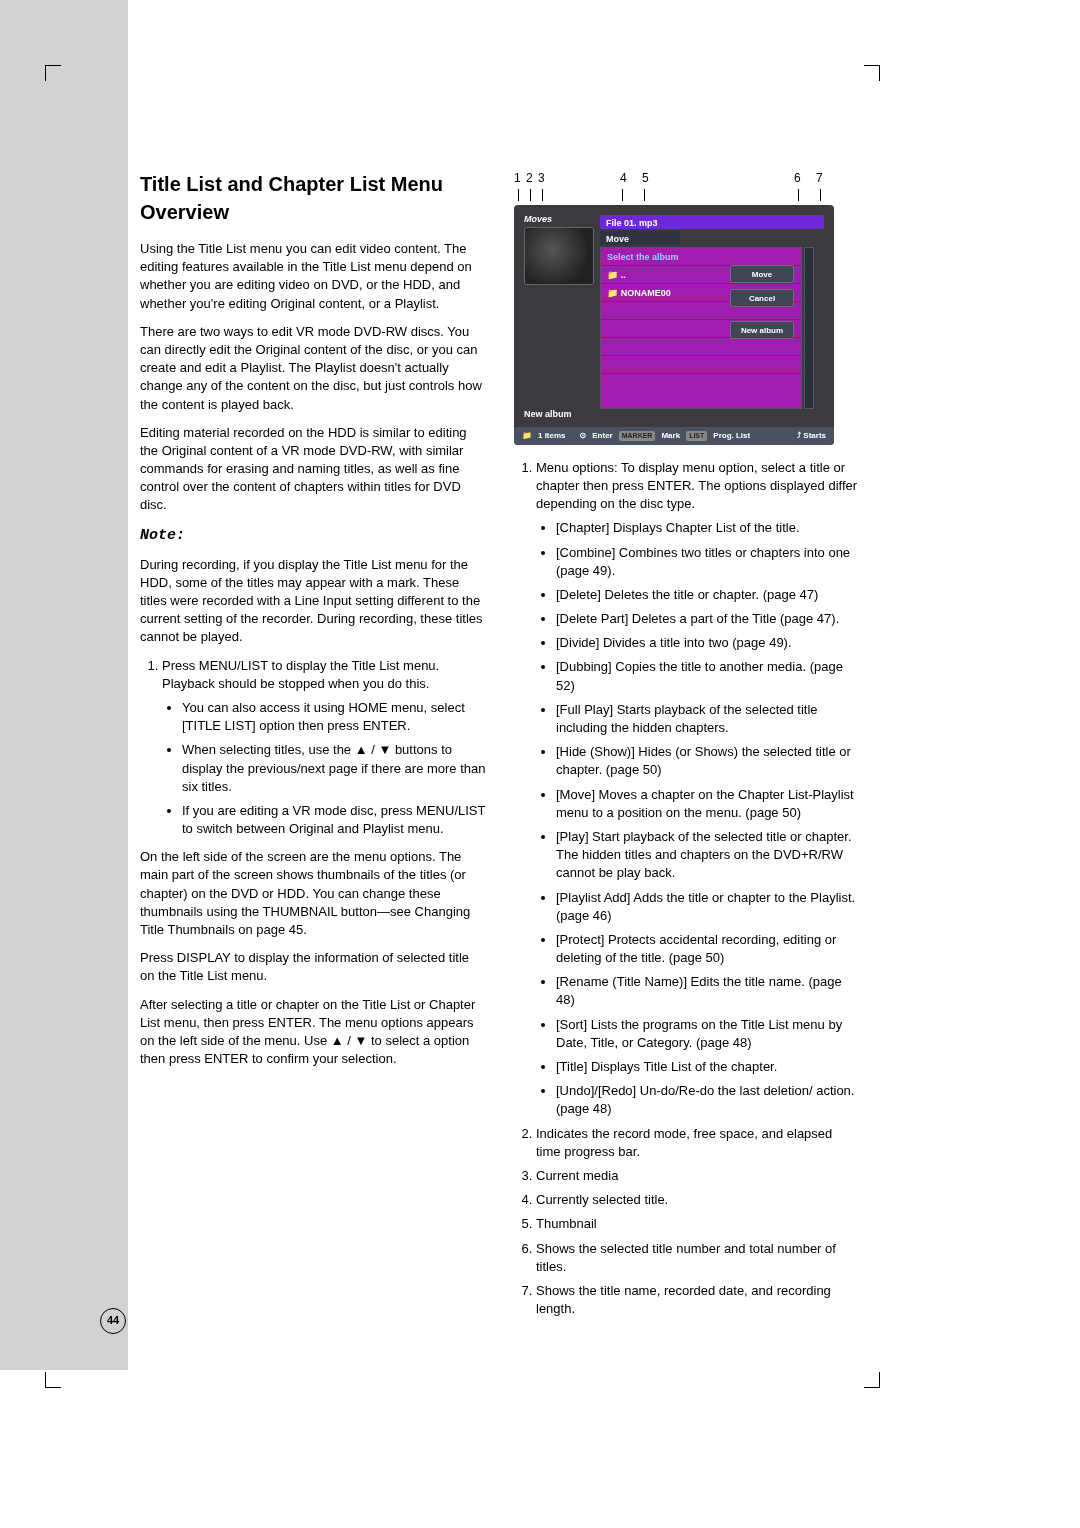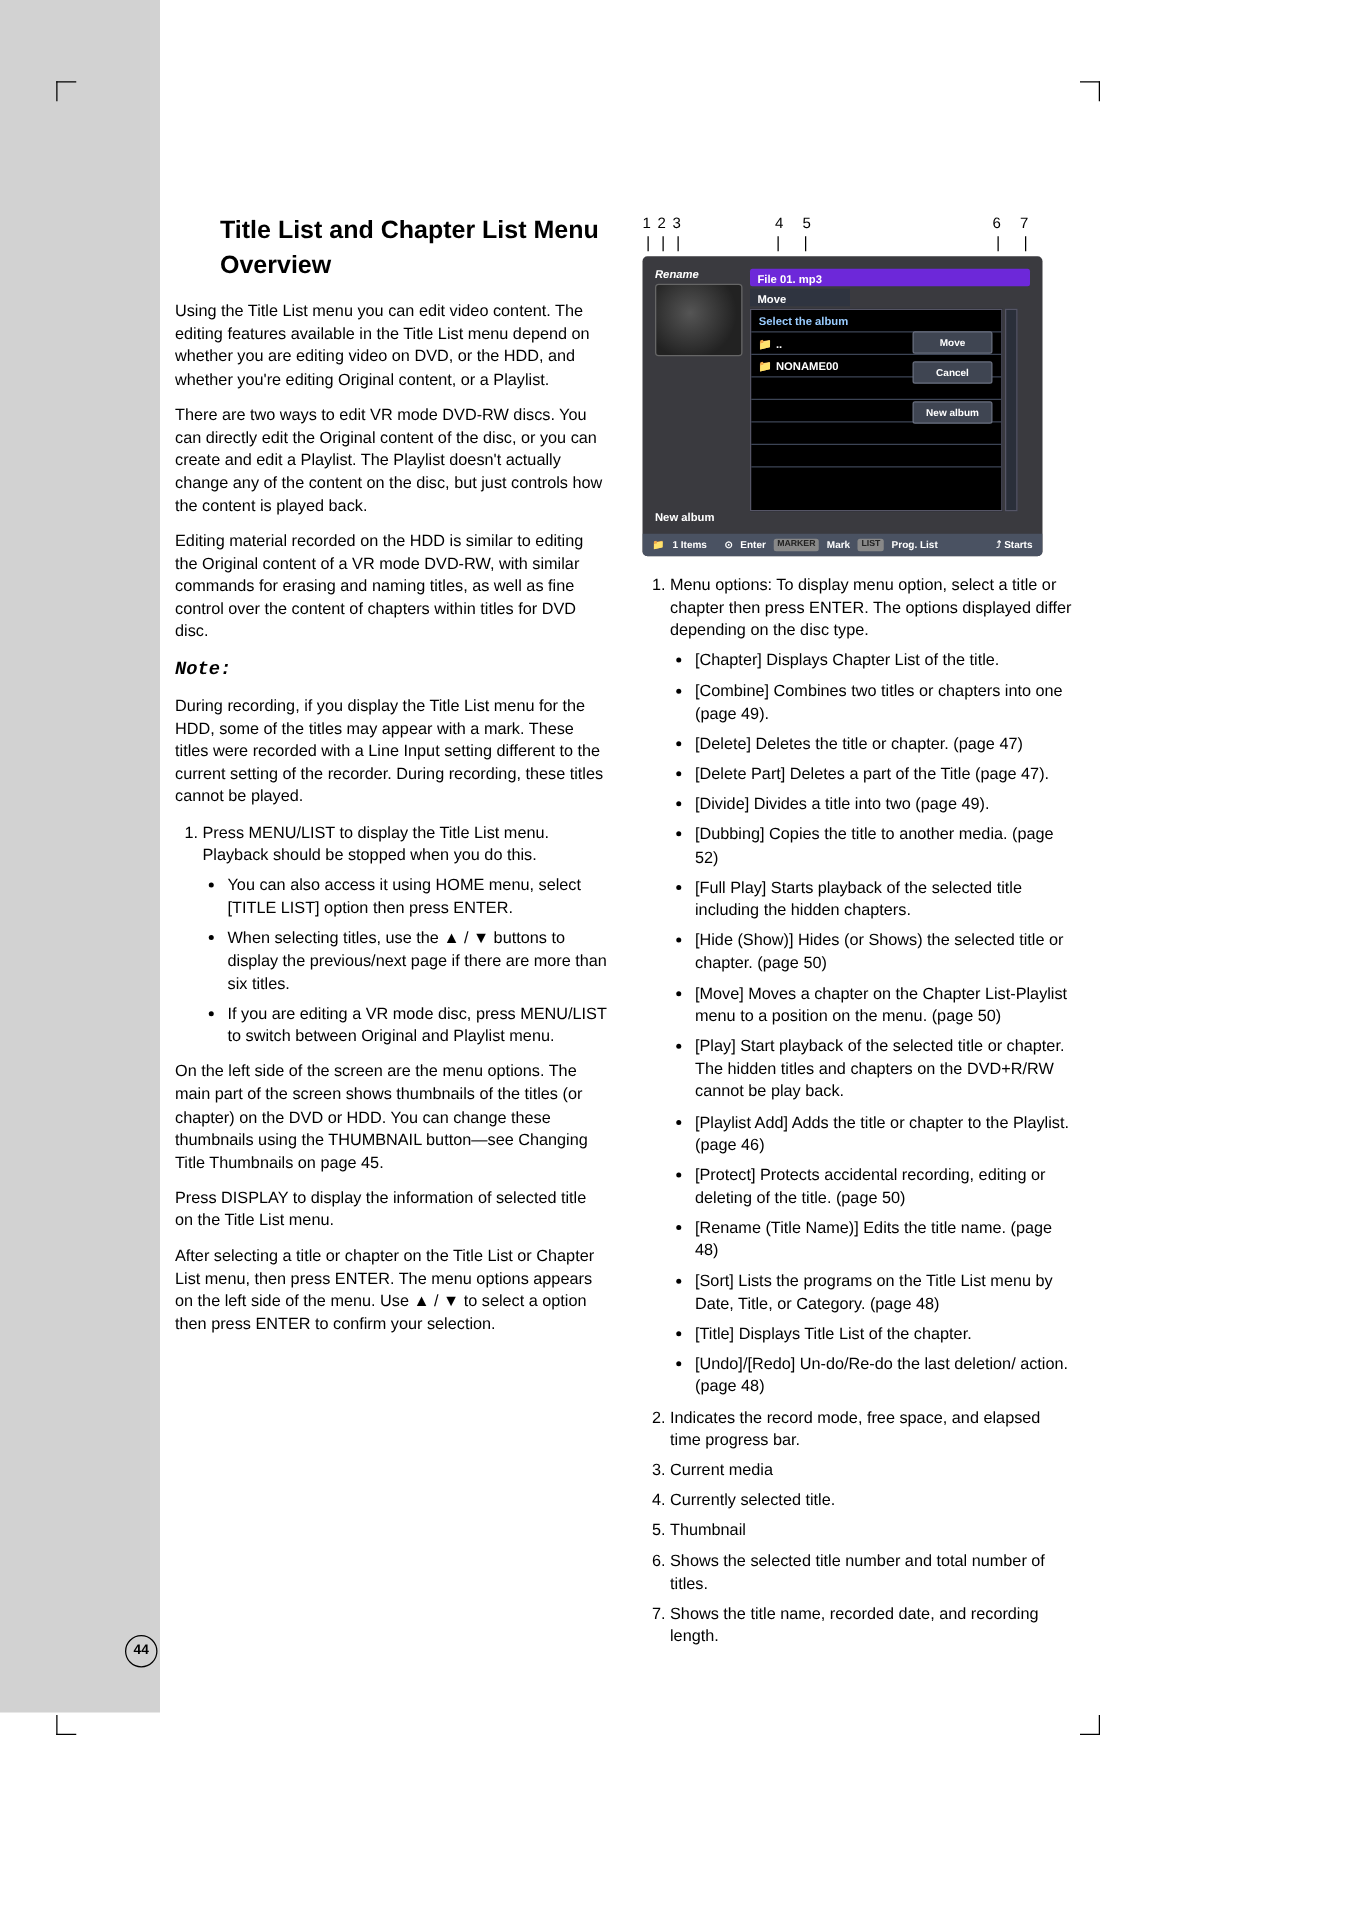--- a/index.html
+++ b/index.html
@@ -37,21 +37,20 @@
     left:140px; top:170px;
     width:720px;
     display:flex;
     gap:28px;
   }
   .col { width:346px; }
   h1 {
     font-size:20px;
     font-weight:bold;
     margin-bottom:14px;
-    margin-left:36px;
   }
   p { margin-bottom:10px; }
   .note-head {
     font-family: Liberation Mono, monospace;
     font-style: italic;
     font-weight:bold;
     font-size:15px;
     margin-top:8px;
   }
   ol { list-style: decimal; padding-left:22px; margin-bottom:10px; }
@@ -89,21 +88,21 @@
     padding:2px 6px;
     border-radius:2px;
   }
   .shot .movebar {
     position:absolute; left:86px; top:26px; width:80px; height:14px;
     background:#2f3440;
     padding:2px 6px;
   }
   .shot .panel {
     position:absolute; left:86px; top:42px; right:32px; bottom:36px;
-    background:#000000;
+    background:#a21caf;
     border:1px solid #556;
   }
   .shot .panel .row {
     height:18px; border-bottom:1px solid #3c4455;
     padding:3px 6px;
   }
   .shot .btn {
     position:absolute; width:64px; height:18px;
     background:#3f4552;
     border:1px solid #6a7080;
@@ -196,21 +195,21 @@
         <div style="left:4px"></div>
           <div style="left:16px"></div>
           <div style="left:28px"></div>
         <div style="left:108px"></div>
           <div style="left:130px"></div>
         <div style="left:284px"></div>
           <div style="left:306px"></div>
       </div>
       <div class="shot">
         <div class="sidebar-tab">
-          <span style="font-style:italic">Rename</span>
+          <span style="font-style:italic">Moves</span>
         </div>
         <div class="hdd-label">HDD</div>
         <div class="thumb"></div>
         <div class="filebar">File 01. mp3</div>
         <div class="movebar">Move</div>
         <div class="panel">
           <div class="row" style="color:#9cf">Select the album</div>
           <div class="row"><span style="color:#ccc">📁 </span><span>..</span></div>
           <div class="row"><span style="color:#ccc">📁 </span><span>NONAME00</span></div>
           <div class="row"></div>

